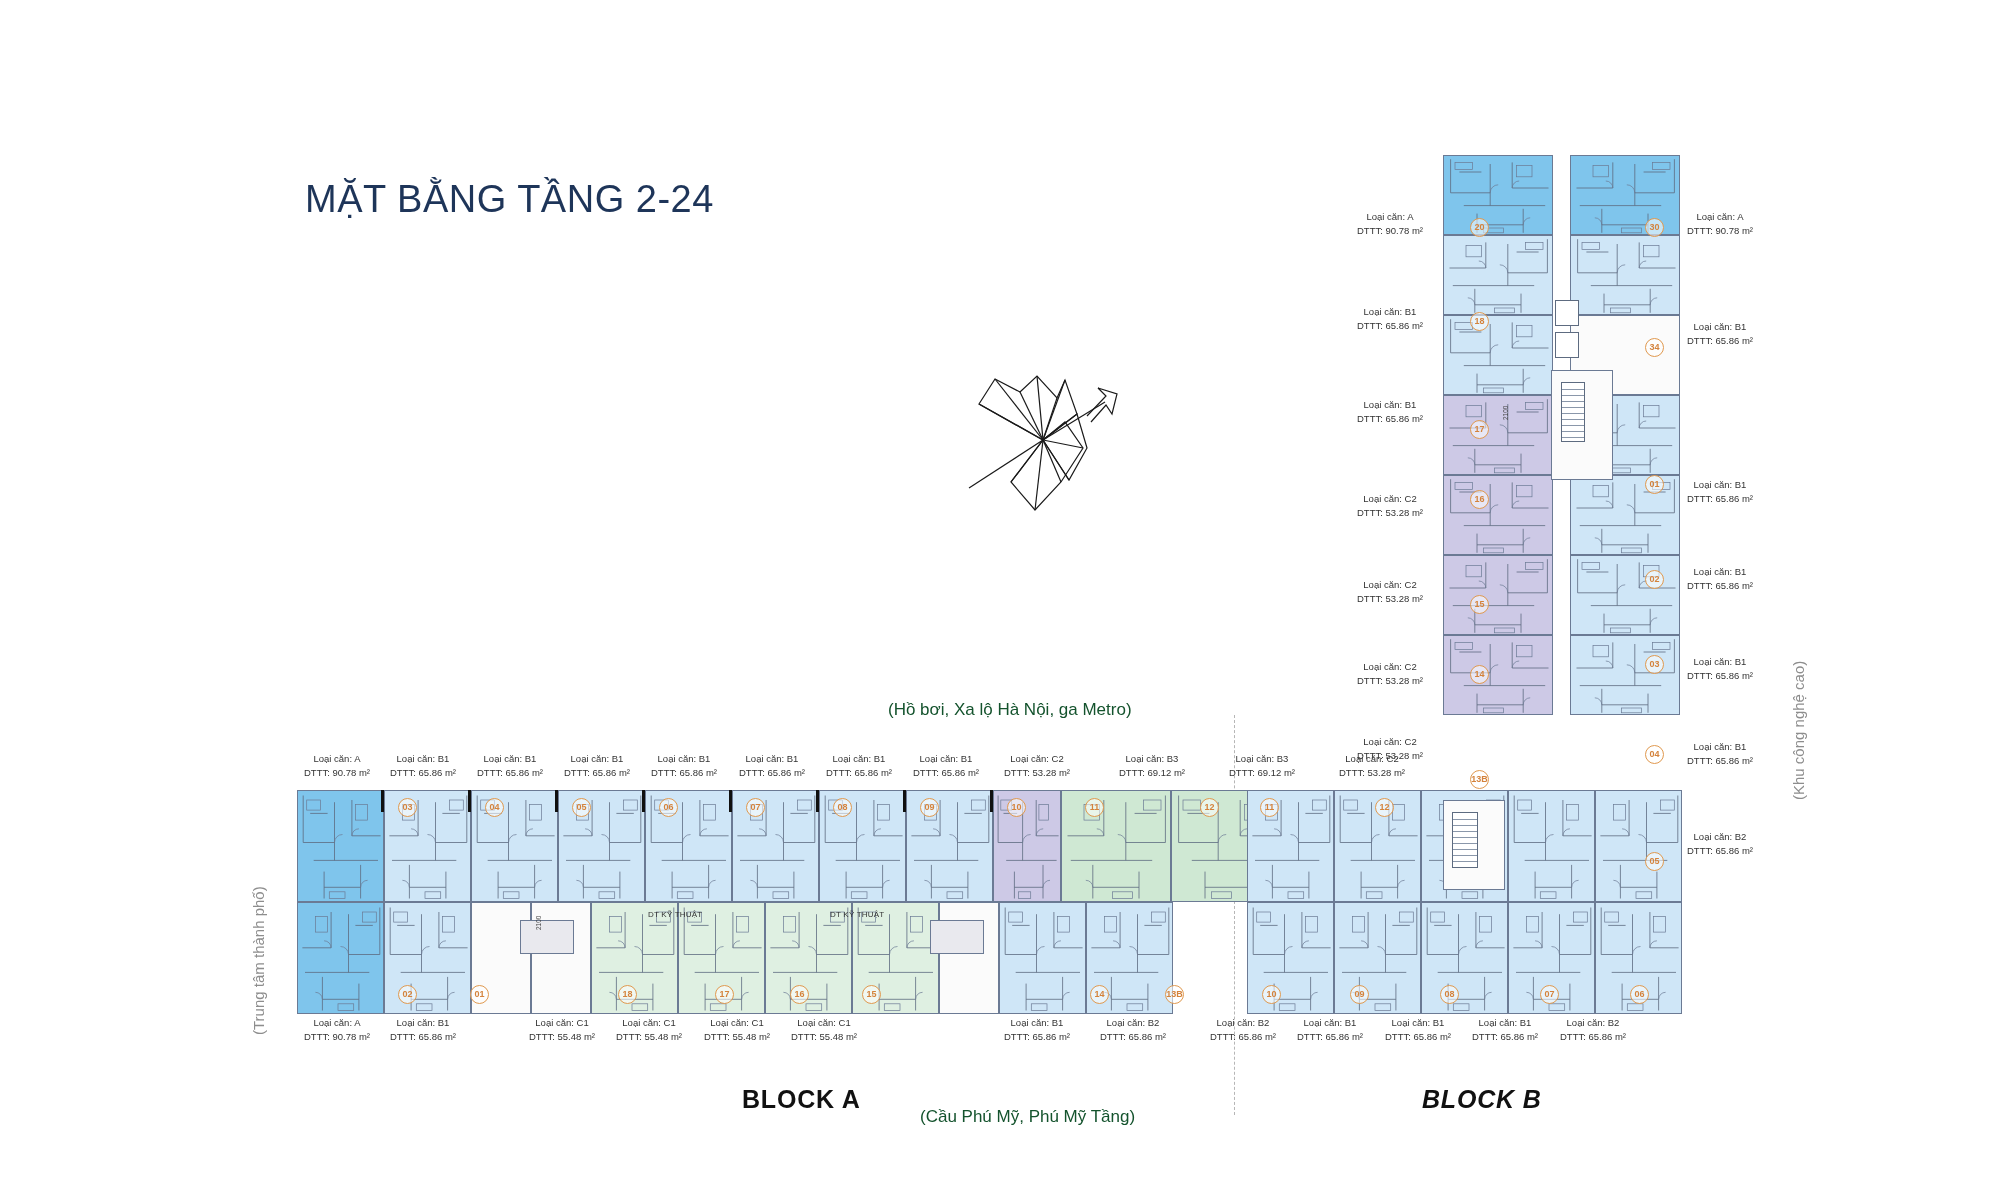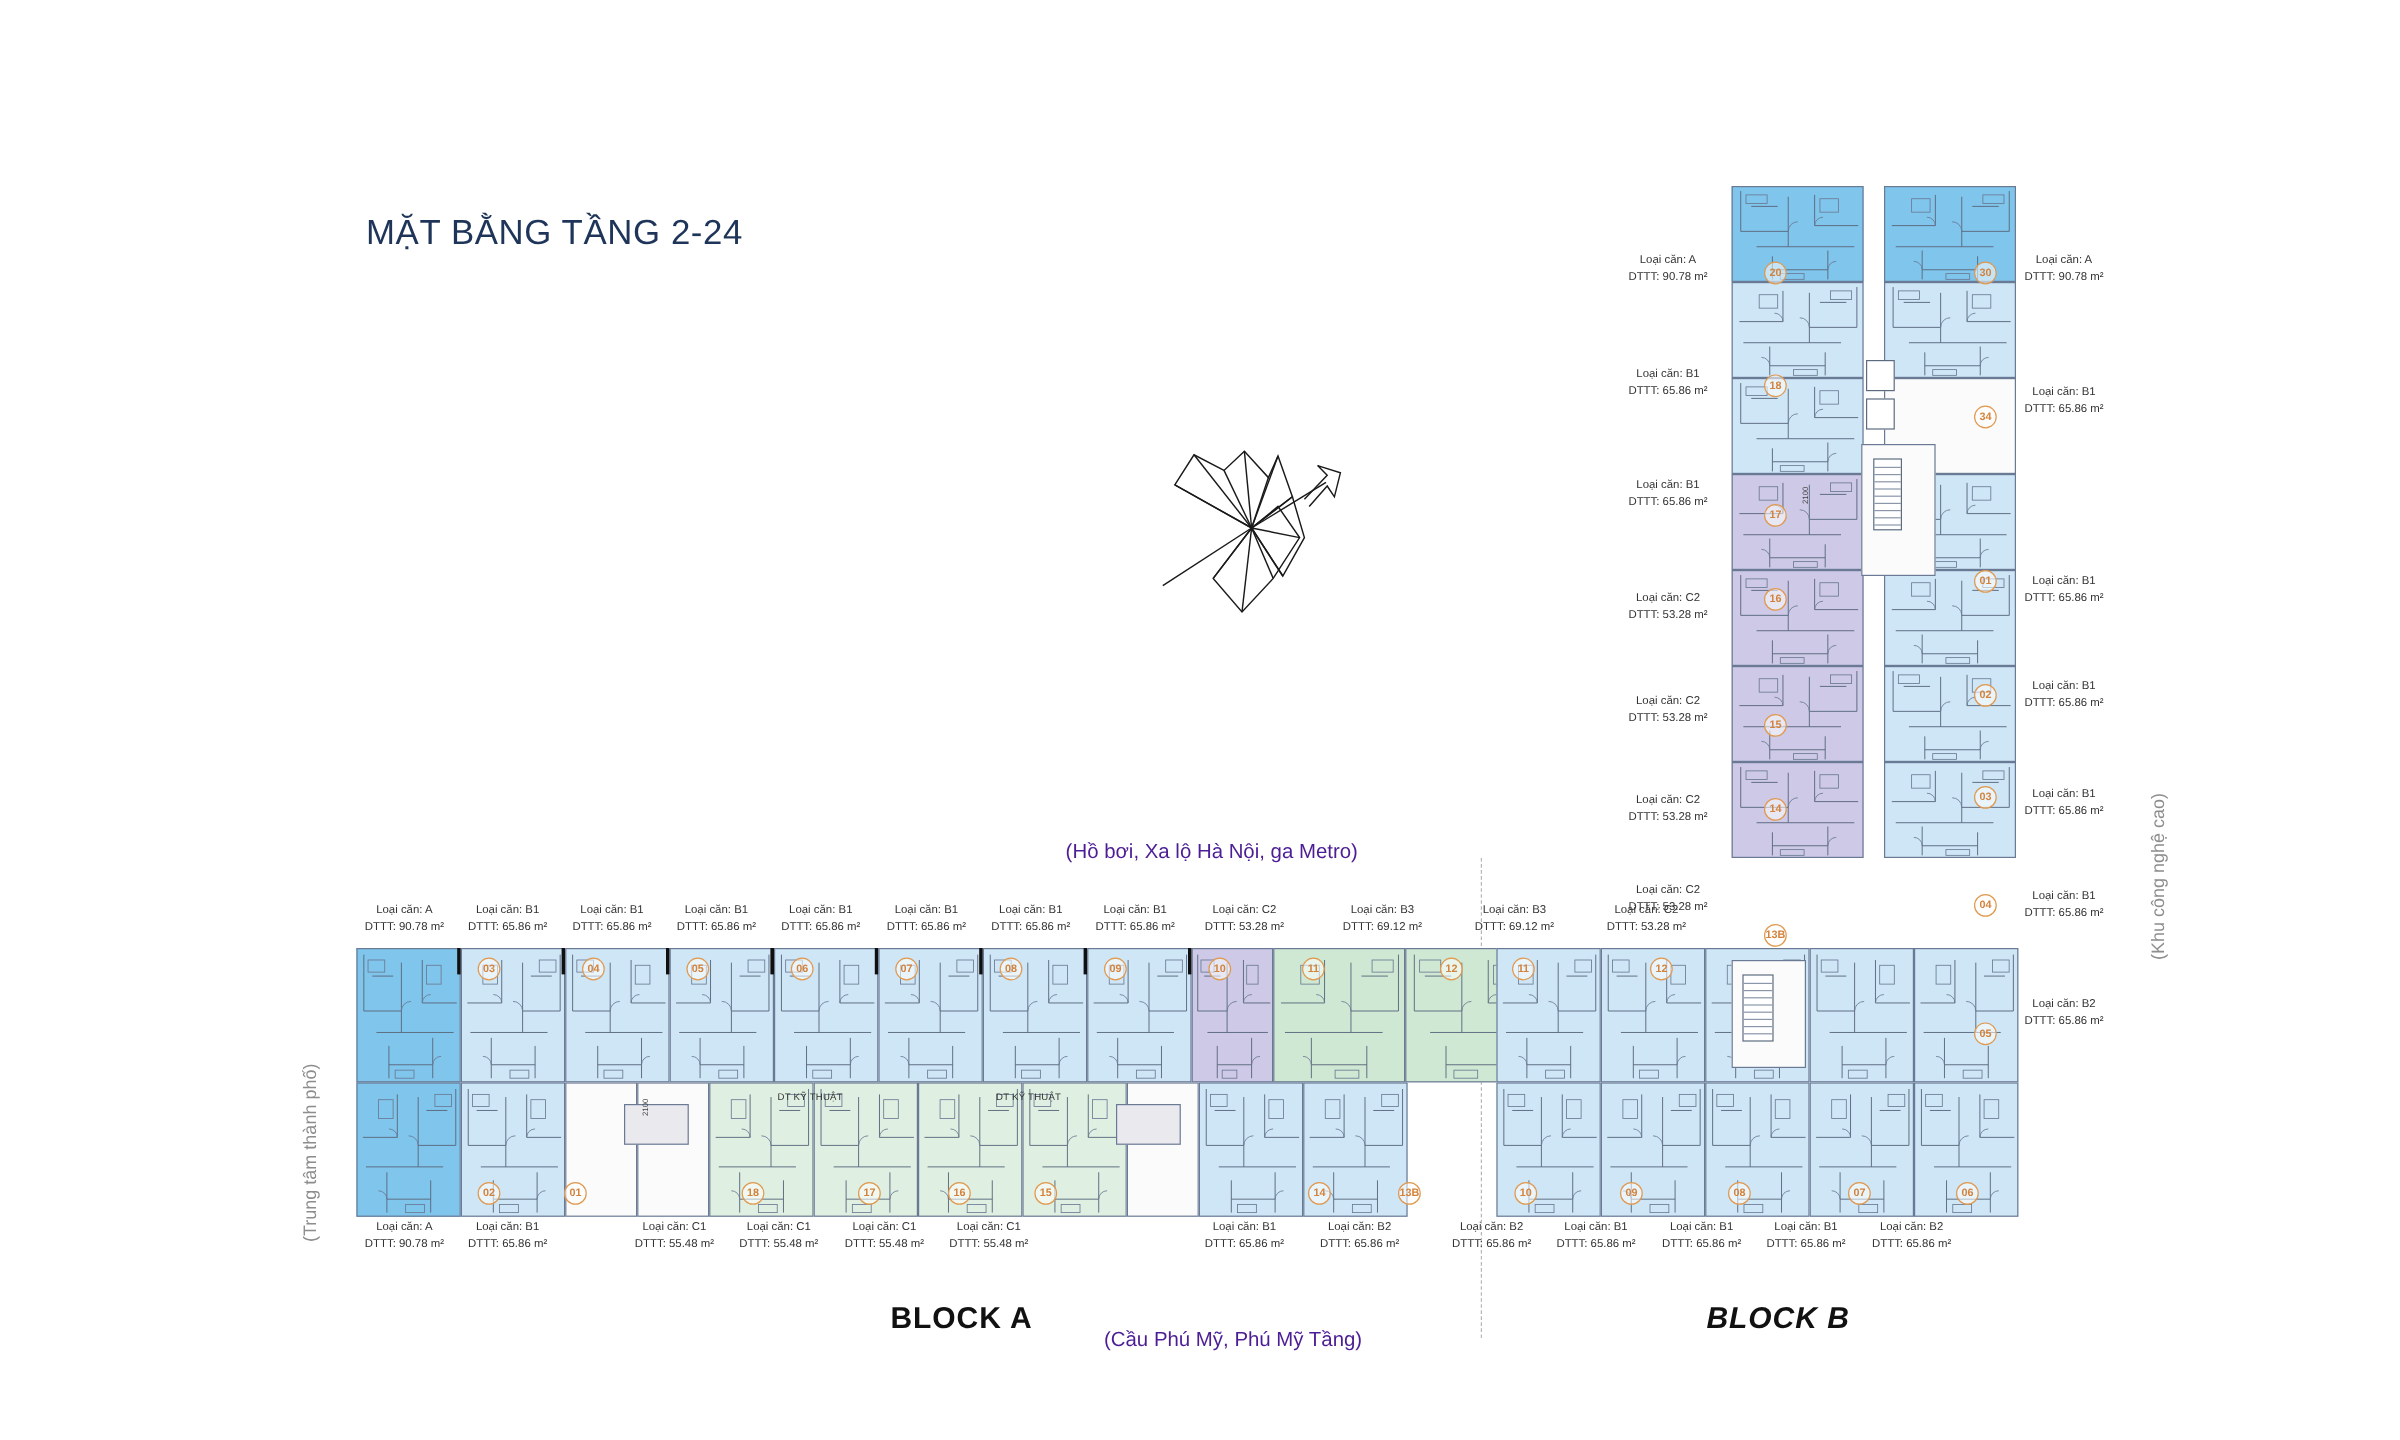--- a/index.html
+++ b/index.html
@@ -24,40 +24,40 @@
     font-size: 44px;
     font-weight: 400;
     letter-spacing: 0.5px;
     padding-left: 40px;
     line-height: 1;
   }
 
   
   .page-heading {
     position: absolute; left: 305px; top: 178px;
-    font-size: 29px; color: #1e3559; letter-spacing: 0.5px;
+    font-size: 38px; color: #1e3559; letter-spacing: 0.5px;
     font-weight: 400; white-space: nowrap;
   }
 
   
   .compass { position: absolute; left: 965px; top: 370px; width: 180px; height: 160px; }
 
   
   .vcap {
     position: absolute;
     font-size: 15px; color: #8d8d8d;
     white-space: nowrap;
     transform-origin: 0 0;
   }
   .vcap.left  { transform: rotate(-90deg); }
   .vcap.right { transform: rotate(-90deg); }
 
   
   .cap {
-    position: absolute; font-size: 17px; color: #4c1d95; white-space: nowrap;
+    position: absolute; font-size: 17px; color: #14532d; white-space: nowrap;
   }
   .blockname {
     position: absolute; font-size: 25px; font-weight: bold; color: #111;
     letter-spacing: 0.8px; white-space: nowrap;
   }
 
   
   .ulabel {
     position: absolute; font-size: 9.5px; color: #333; line-height: 1.45;
     text-align: center; white-space: nowrap;

